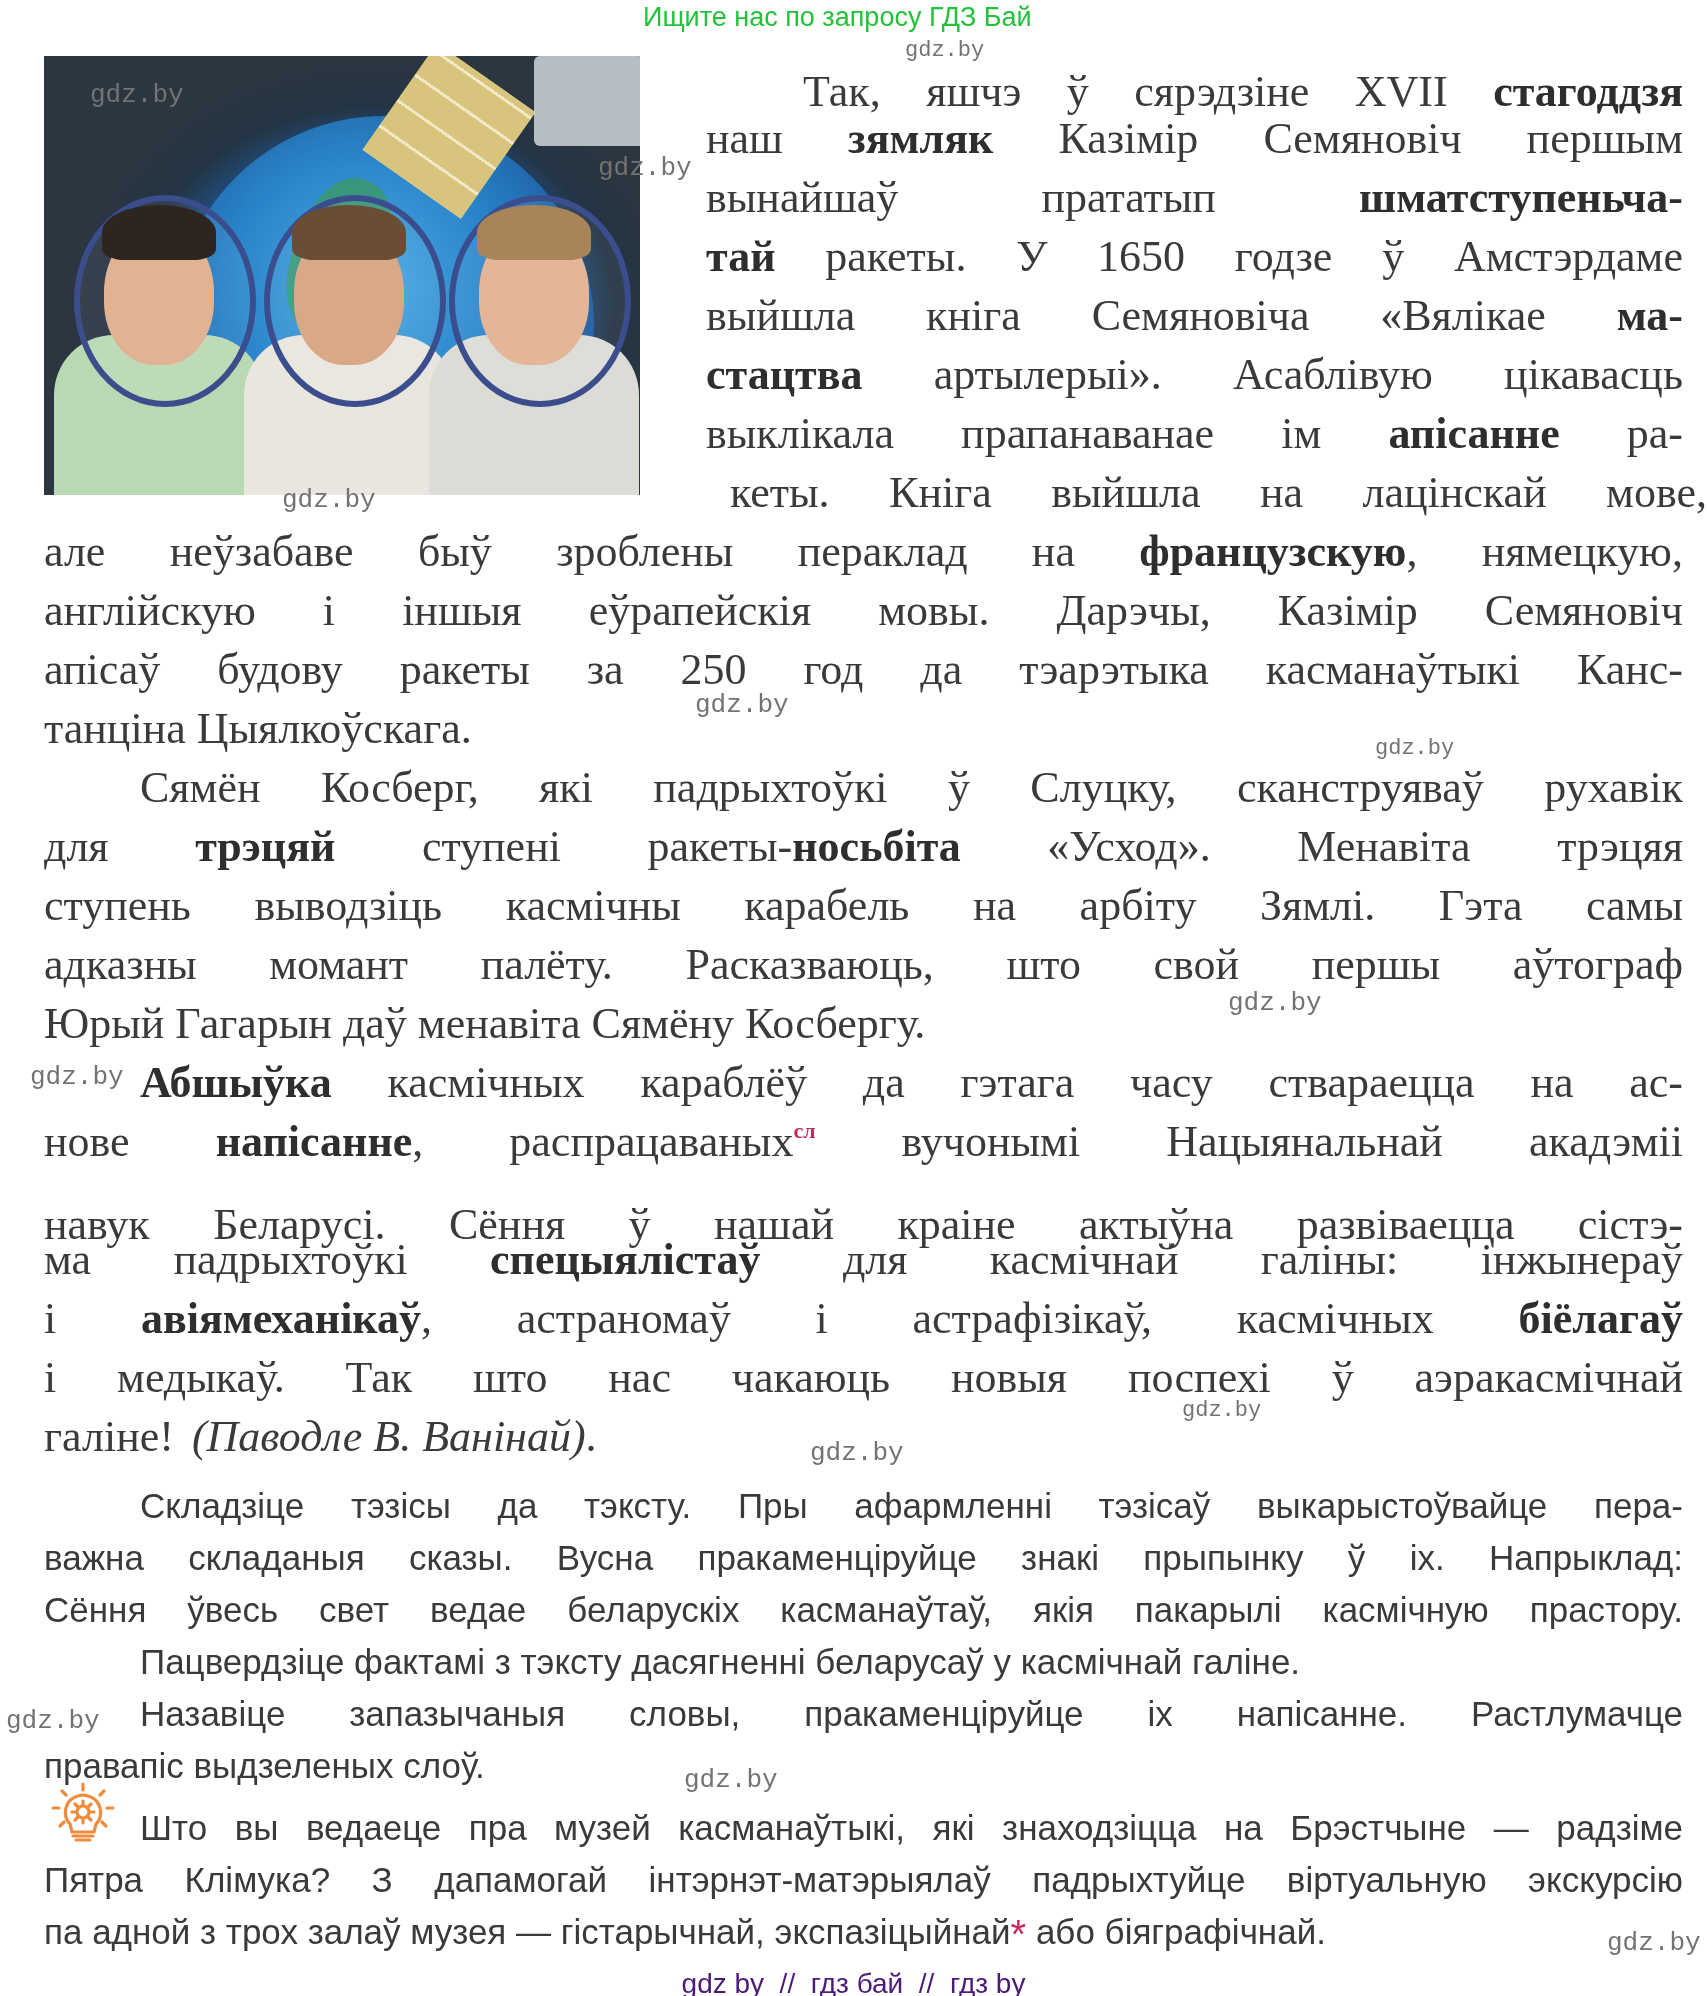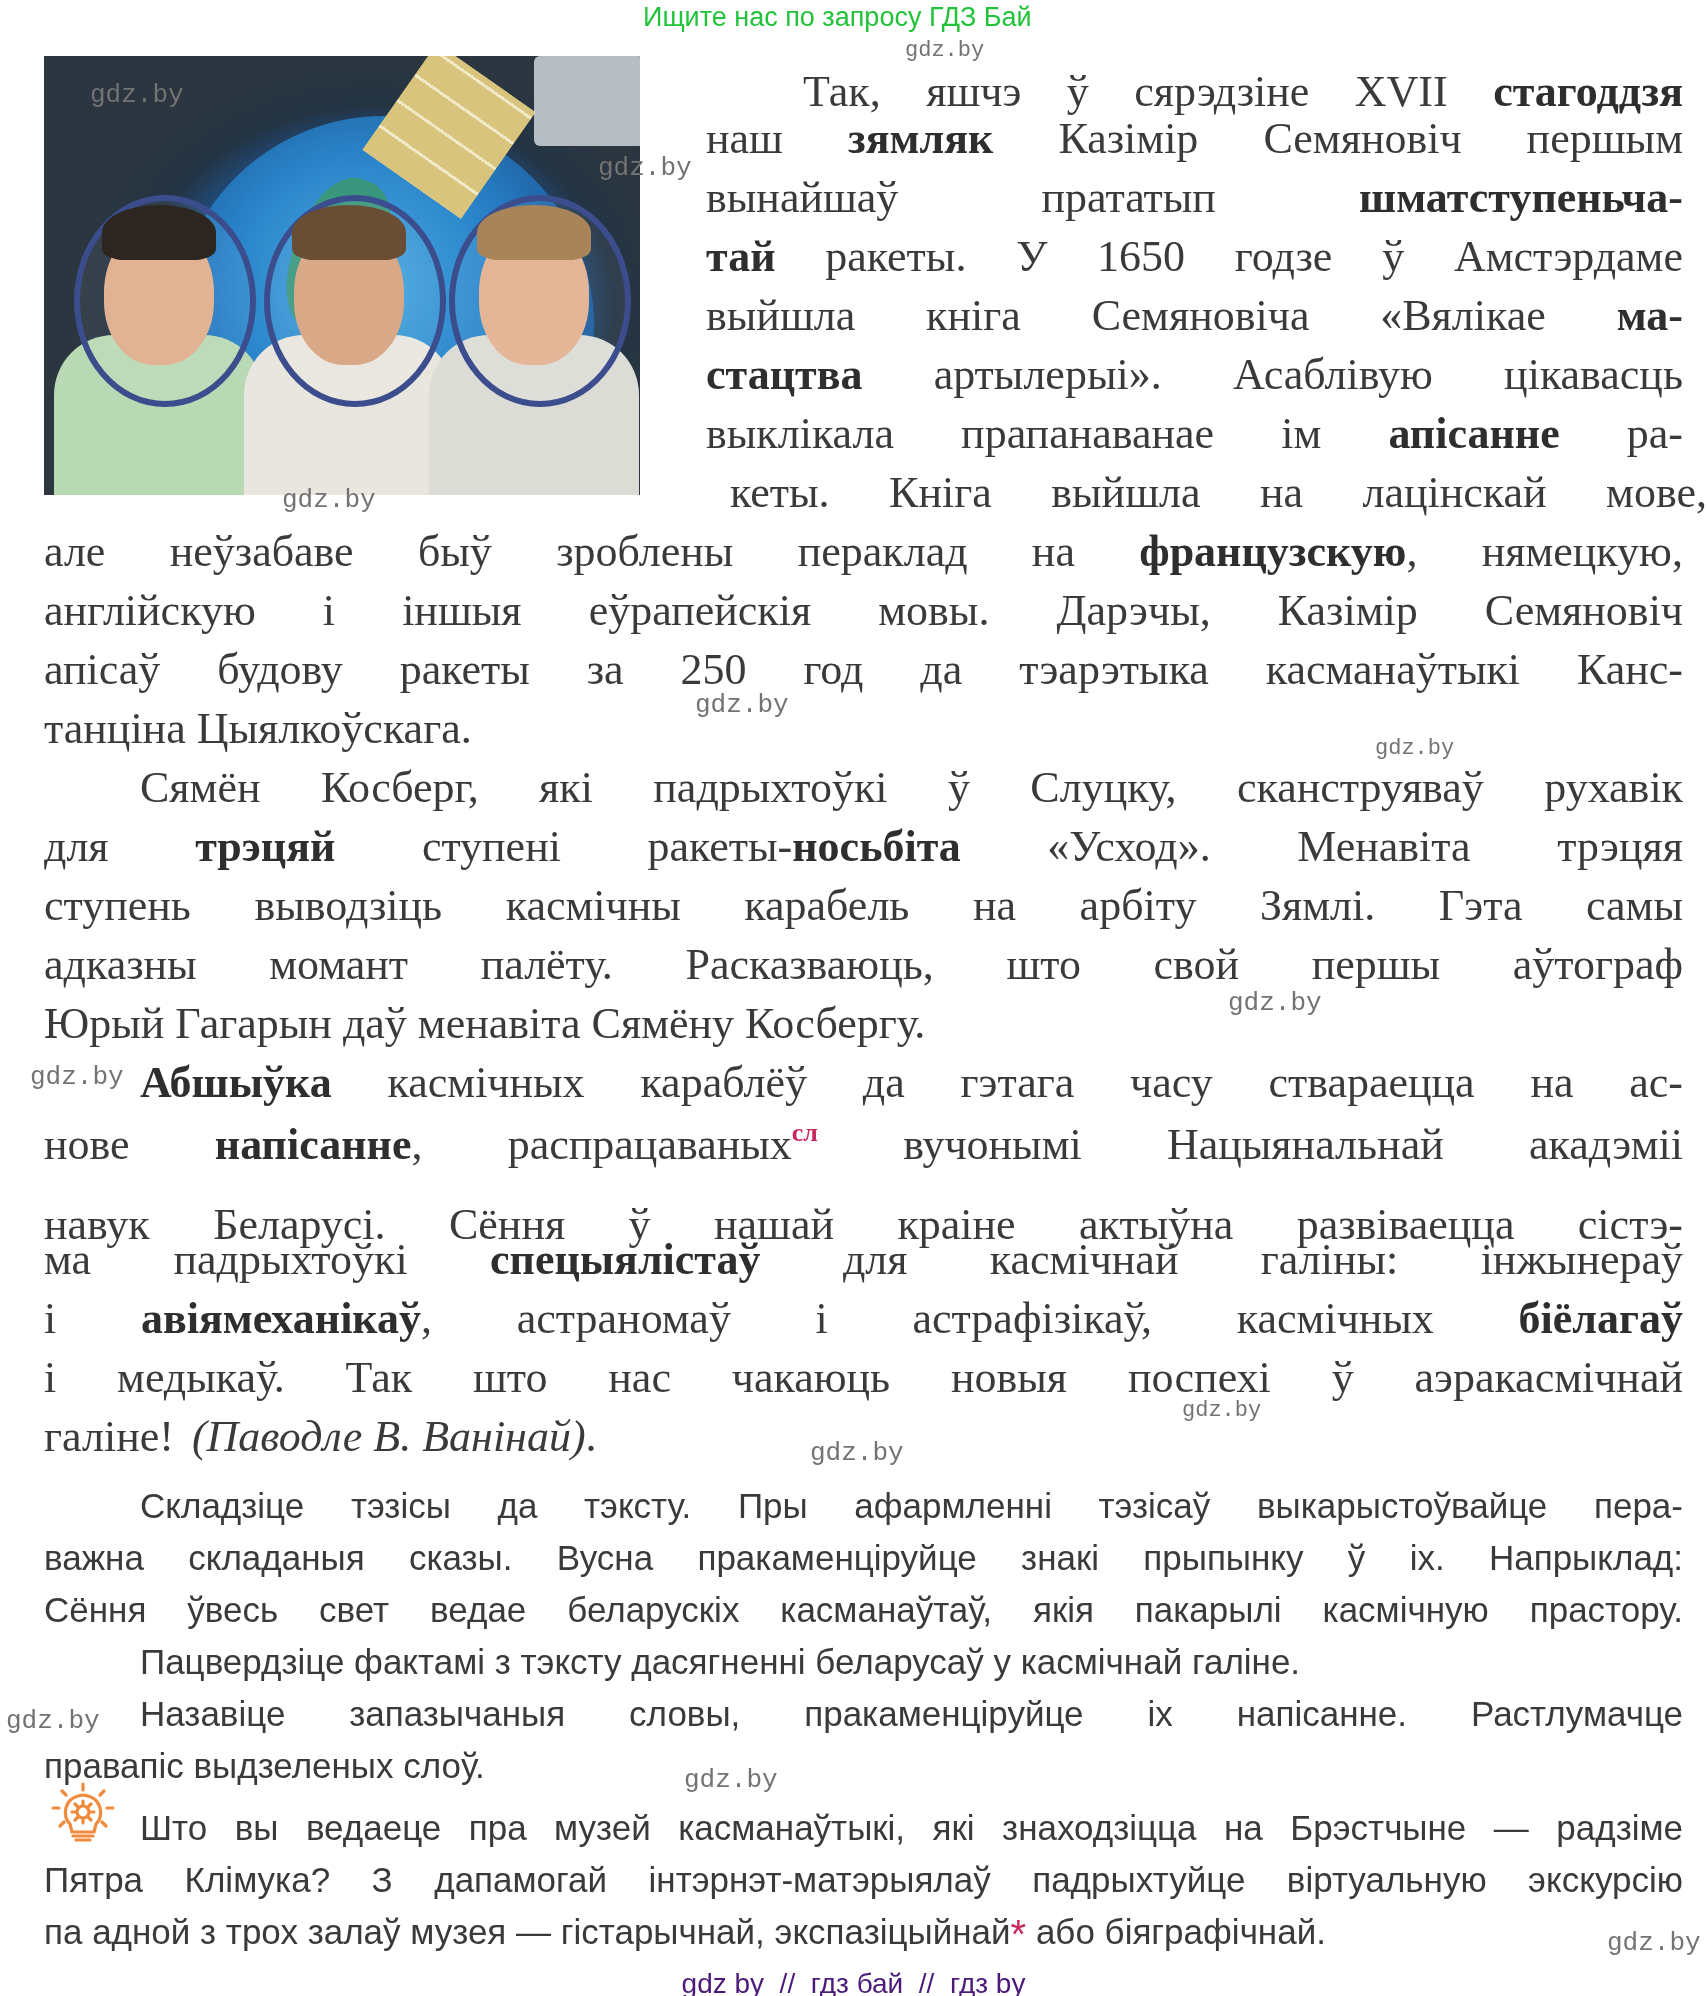--- a/index.html
+++ b/index.html
@@ -20,21 +20,21 @@
   .photo .land { position:absolute; left:250px; top:120px; width:90px; height:160px; border-radius:45%; background:#3c9a5a; opacity:.7; transform:rotate(20deg); }
   .photo .panel { position:absolute; left:345px; top:10px; width:120px; height:130px; background:repeating-linear-gradient(0deg,#d8c47c 0 28px,#f1e9c6 28px 31px), #d8c47c; transform:rotate(35deg); }
   .photo .sat { position:absolute; left:490px; top:0; width:110px; height:90px; background:#cfd6da; border-radius:6px; opacity:.85; }
   .astro { position:absolute; bottom:0; width:210px; height:330px; }
   .astro .suit { position:absolute; bottom:0; left:0; width:210px; height:160px; border-radius:60px 60px 0 0; }
   .astro .helmet { position:absolute; left:20px; top:30px; width:170px; height:200px; border-radius:50%; border:6px solid #3b4d8c; background:rgba(255,255,255,.06); }
   .astro .face { position:absolute; left:50px; top:60px; width:110px; height:140px; border-radius:48% 48% 45% 45%; background:#e2b393; }
   .astro .hair { position:absolute; left:48px; top:40px; width:114px; height:55px; border-radius:50% 50% 20% 20%; }
   .icon-bulb { position:absolute; left:48px; top:1782px; width:70px; height:62px; }
   .footer { position:absolute; left:0; width:1707px; top:1981px; text-align:center; font-family:"Liberation Sans",sans-serif; font-size:28px; color:#4b1a7a; white-space:pre; }
-  .sup { color:#c8285a; font-size:26px; font-weight:bold; vertical-align:18px; }
+  .sup { color:#c8285a; font-size:22px; font-weight:bold; vertical-align:18px; }
   .ast { color:#c8285a; font-size:40px; vertical-align:-4px; }
 </style>
 </head>
 <body>
 
 <div class="hdr">Ищите нас по запросу ГДЗ Бай</div>
 
 <div class="photo">
   <div class="earth"></div>
   <div class="land"></div>

